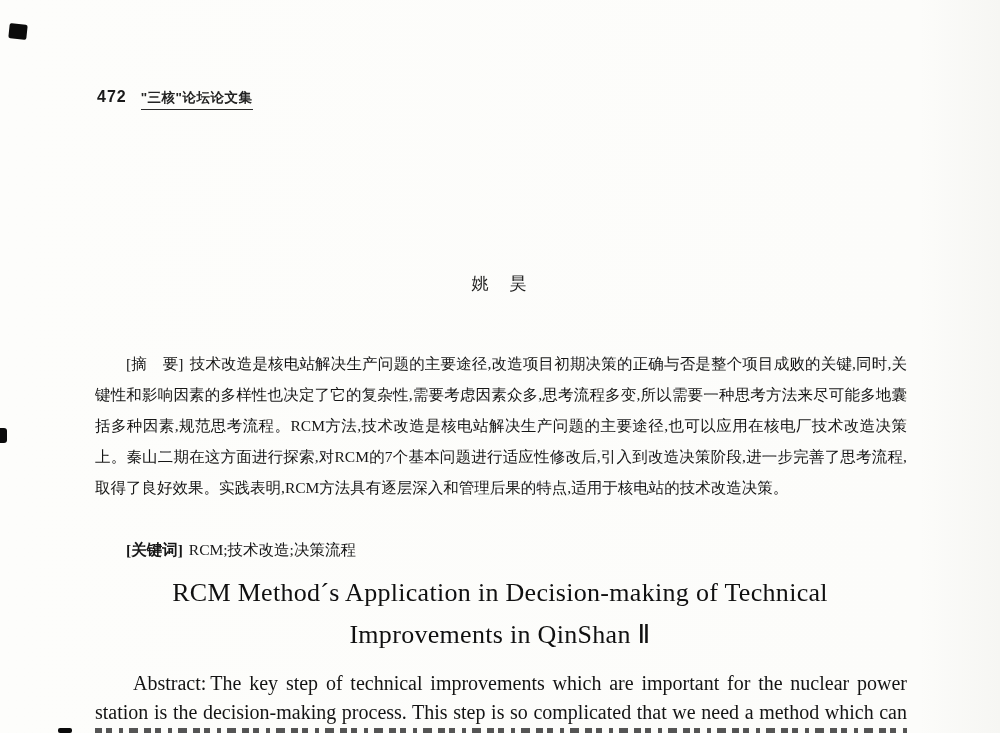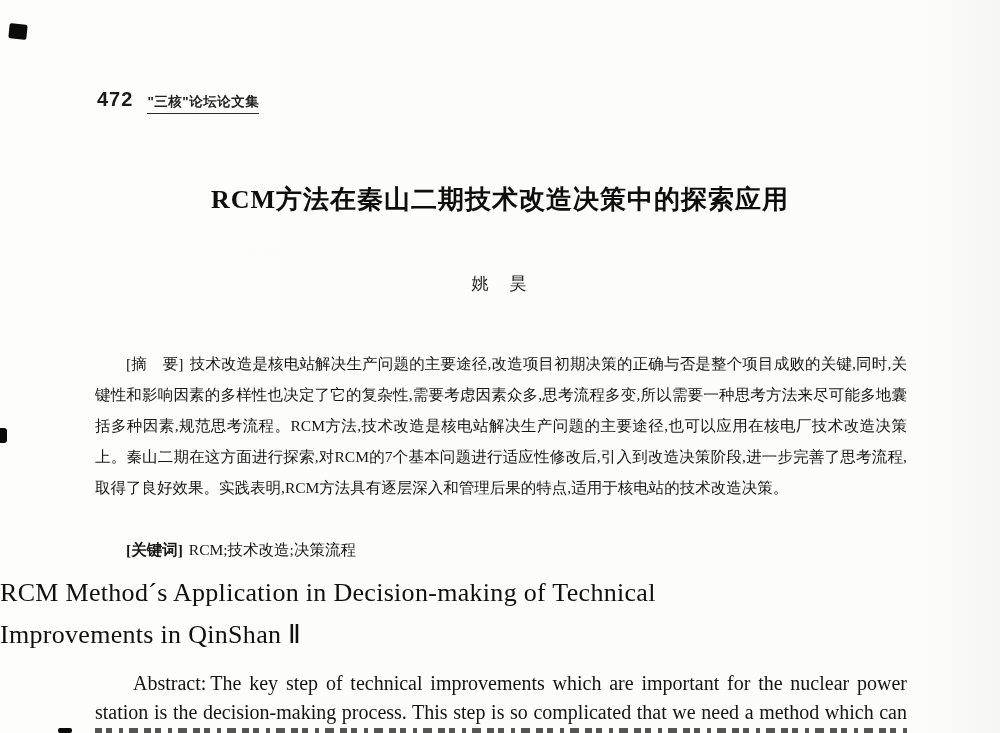--- a/index.html
+++ b/index.html
@@ -34,21 +34,21 @@
 
   
   .running-head {
     position: absolute;
     left: 97px; top: 88px;
     font-family: "Liberation Sans", sans-serif;
     white-space: nowrap;
   }
   .page-num {
     font-weight: bold;
-    font-size: 20px;
+    font-size: 16px;
     letter-spacing: 1px;
     margin-right: 14px;
     color: #1a1a1a;
   }
   .head-title {
     font-size: 13.5px;
     font-weight: bold;
     color: #222;
     border-bottom: 1.5px solid #2a2a2a;
     padding-bottom: 4px;
@@ -113,21 +113,21 @@
   .kw-label {
     font-weight: bold;
     margin-right: 6px;
   }
 
   
   .title-en {
     position: absolute;
     left: 0; right: 0; top: 572px;
     margin: 0;
-    text-align: left;
+    text-align: center;
     font-size: 26px;
     font-weight: 500;
     line-height: 42px;
     letter-spacing: 0.3px;
     color: #101010;
   }
   .title-en .line { display: block; }
 
   
   .abstract-en {
@@ -164,21 +164,20 @@
 <div class="page">
 
   <div class="artifact corner"></div>
   <div class="artifact edge-mid"></div>
   <div class="artifact edge-bottom"></div>
 
   <header class="running-head">
     <span class="page-num">472</span><span class="head-title">"三核"论坛论文集</span>
   </header>
 
-  <h1 class="title-cn">RCM方法在秦山二期技术改造决策中的探索应用</h1>
 
   <div class="author">姚　昊</div>
 
 
   <p class="abstract-cn"><span class="cn-label">[摘　要]</span><span>技术改造是核电站解决生产问题的主要途径,改造项目初期决策的正确与否是整个项目成败的关键,同时,关键性和影响因素的多样性也决定了它的复杂性,需要考虑因素众多,思考流程多变,所以需要一种思考方法来尽可能多地囊括多种因素,规范思考流程。RCM方法,技术改造是核电站解决生产问题的主要途径,也可以应用在核电厂技术改造决策上。秦山二期在这方面进行探索,对RCM的7个基本问题进行适应性修改后,引入到改造决策阶段,进一步完善了思考流程,取得了良好效果。实践表明,RCM方法具有逐层深入和管理后果的特点,适用于核电站的技术改造决策。</span></p>
 
   <p class="keywords"><span class="kw-label">[关键词]</span><span>RCM;技术改造;决策流程</span></p>
 
   <h2 class="title-en">
     <span class="line">RCM Method´s Application in Decision-making of Technical</span>

